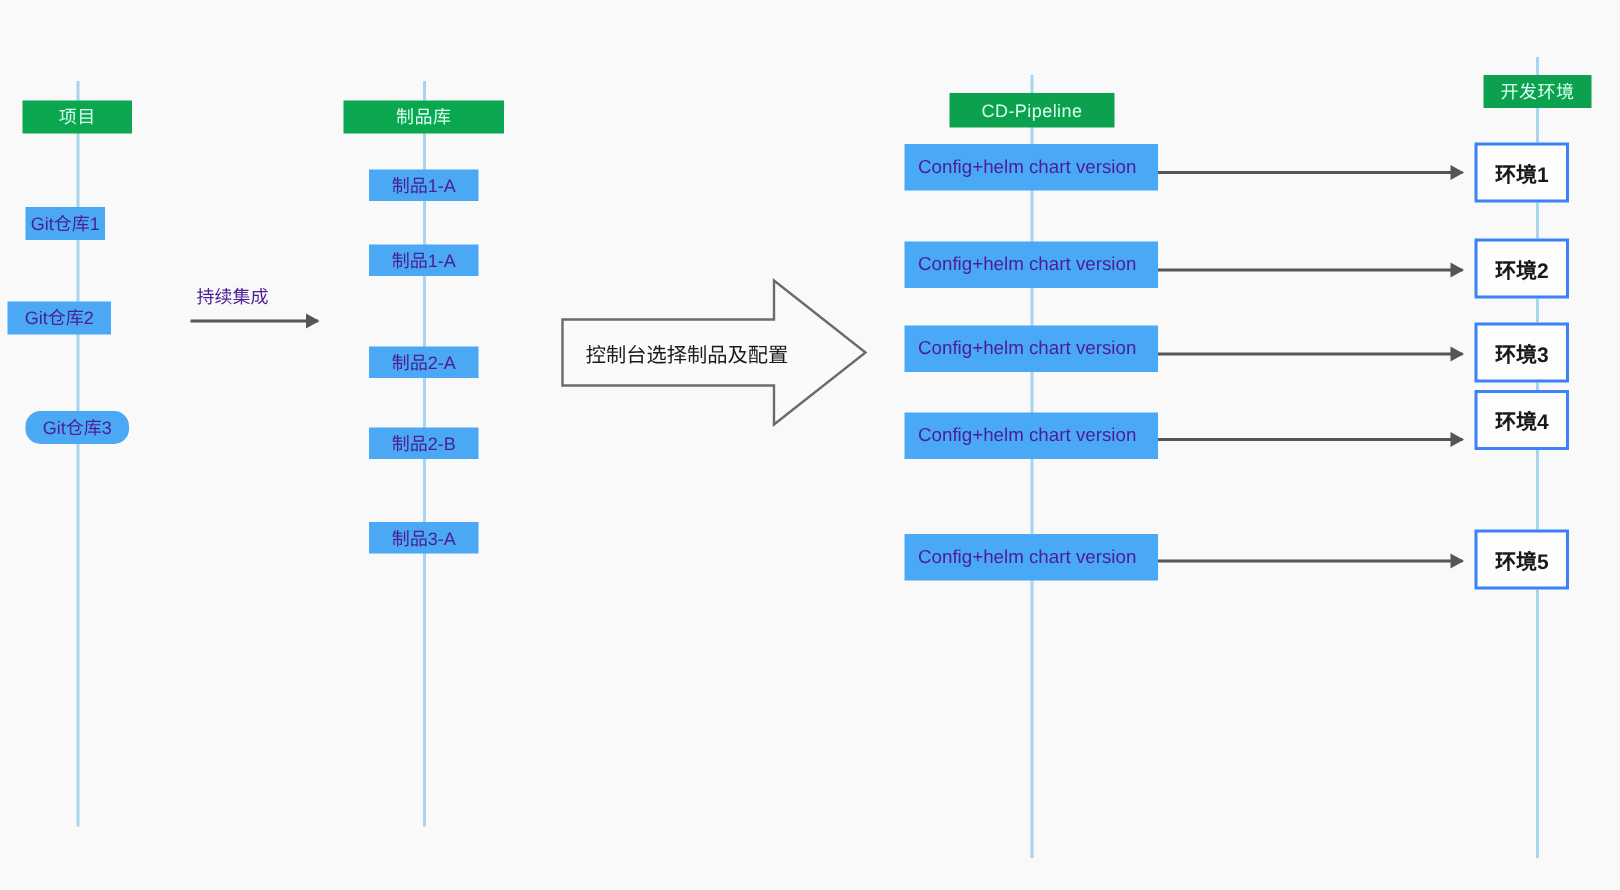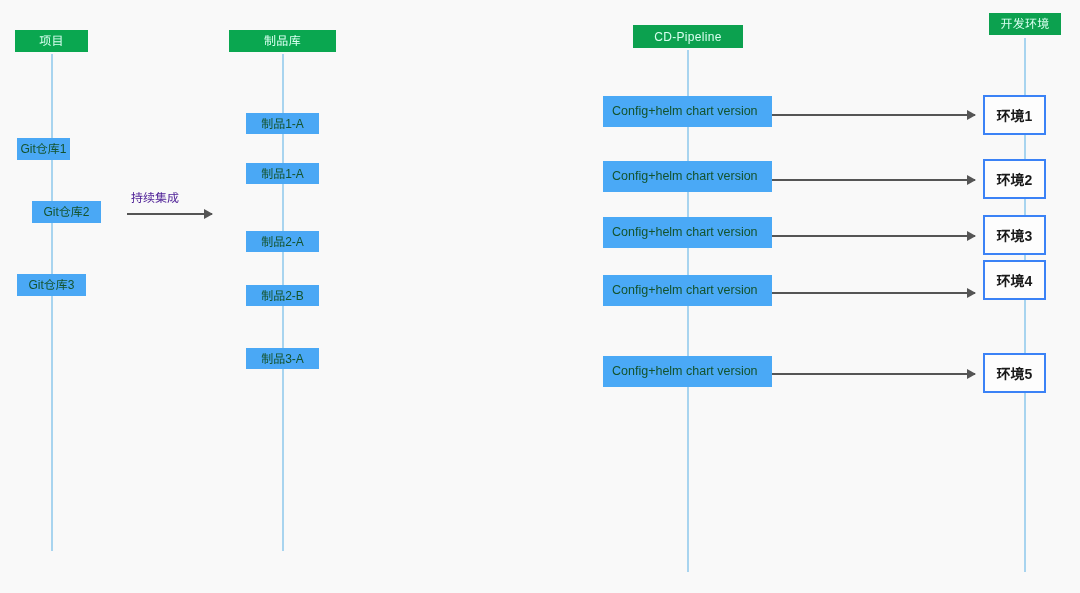--- a/index.html
+++ b/index.html
@@ -31,28 +31,29 @@
     color: #d9fff0;
     font-size: 12px;
     line-height: 1;
     display: flex;
     align-items: center;
     justify-content: center;
     letter-spacing: .3px;
     box-sizing: border-box;
     padding: 0 6px;
     white-space: nowrap;
+    margin-top: 37px;
   }
   .lane-head.lh-green2 { background: #0ca14f; }
 
   
   .node {
     position: absolute;
     background: #4aa8f5;
-    color: #14532d;
+    color: #4c1d95;
     font-size: 12px;
     line-height: 1;
     display: flex;
     align-items: center;
     justify-content: center;
     box-sizing: border-box;
     white-space: nowrap;
     padding: 0 4px;
   }
   .node.wide {
@@ -131,32 +132,38 @@
 
   <div class="lane-head" style="left:15px; top:30px; width:73px; height:22px;">项目</div>
 
   <div class="lane-head" style="left:229px; top:30px; width:107px; height:22px;">制品库</div>
 
   <div class="lane-head lh-green2" style="left:633px; top:25px; width:110px; height:23px;">CD-Pipeline</div>
 
   <div class="lane-head lh-green2" style="left:989px; top:13px; width:72px; height:22px;">开发环境</div>
 
   <div class="node" style="left:17px; top:138px; width:53px; height:22px;">Git仓库1</div>
-  <div class="node" style="left:32px; top:201px; width:69px; height:22px;">Git仓库2</div>
-  <div class="node" style="left:17px; top:274px; width:69px; height:22px;">Git仓库3</div>
+  <div class="node" style="left:5px; top:201px; width:69px; height:22px;">Git仓库2</div>
+  <div class="node" style="left:17px; top:274px; width:69px; height:22px;border-radius:10px;">Git仓库3</div>
 
   <div class="node" style="left:246px; top:113px; width:73px; height:21px;">制品1-A</div>
   <div class="node" style="left:246px; top:163px; width:73px; height:21px;">制品1-A</div>
   <div class="node" style="left:246px; top:231px; width:73px; height:21px;">制品2-A</div>
   <div class="node" style="left:246px; top:285px; width:73px; height:21px;">制品2-B</div>
   <div class="node" style="left:246px; top:348px; width:73px; height:21px;">制品3-A</div>
 
   <div class="ci-label" style="left:131px; top:188px;">持续集成</div>
   <div class="harrow" style="left:127px; top:213px; width:85px;"></div>
 
+  <div class="blockarrow" style="left:374px; top:185px; width:205px; height:100px;">
+    <svg width="205" height="100" viewBox="0 0 205 100" aria-hidden="true">
+      <polygon points="1,28 142,28 142,2 203,50 142,98 142,72 1,72" fill="#fafafa" stroke="#6b6b6b" stroke-width="1.6" stroke-linejoin="miter"></polygon>
+    </svg>
+    <div class="blockarrow-label">控制台选择制品及配置</div>
+  </div>
 
   <div class="node wide" style="left:603px; top:96px;  width:169px; height:31px;">Config+helm chart version</div>
   <div class="node wide" style="left:603px; top:161px; width:169px; height:31px;">Config+helm chart version</div>
   <div class="node wide" style="left:603px; top:217px; width:169px; height:31px;">Config+helm chart version</div>
   <div class="node wide" style="left:603px; top:275px; width:169px; height:31px;">Config+helm chart version</div>
   <div class="node wide" style="left:603px; top:356px; width:169px; height:31px;">Config+helm chart version</div>
 
   <div class="harrow" style="left:772px; top:114px; width:203px;"></div>
   <div class="harrow" style="left:772px; top:179px; width:203px;"></div>
   <div class="harrow" style="left:772px; top:235px; width:203px;"></div>

